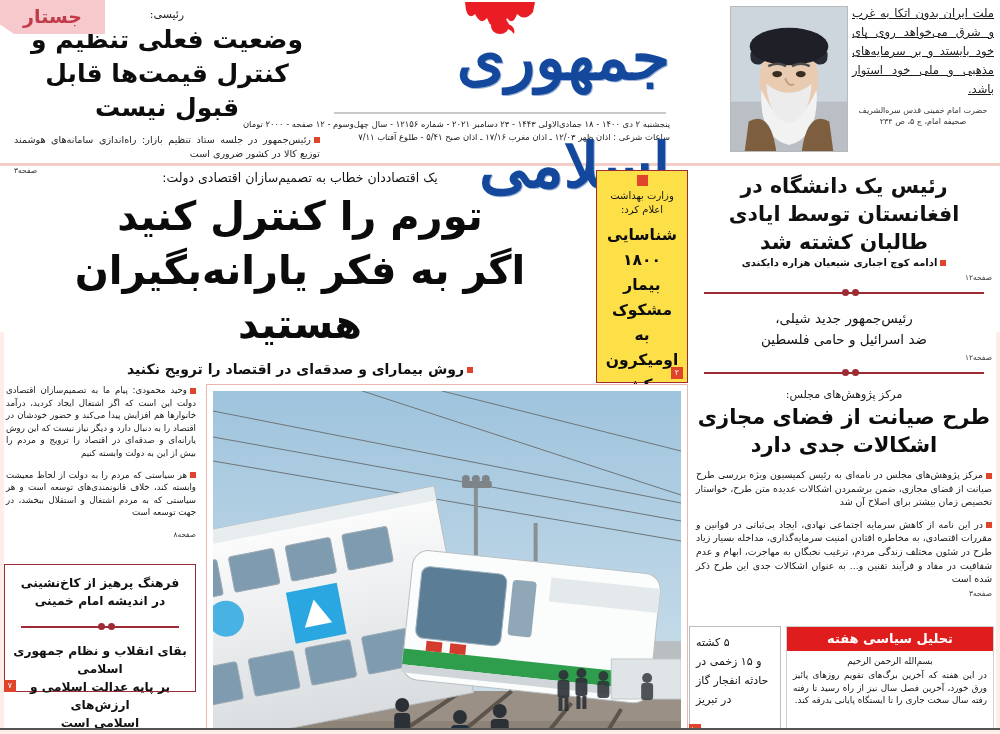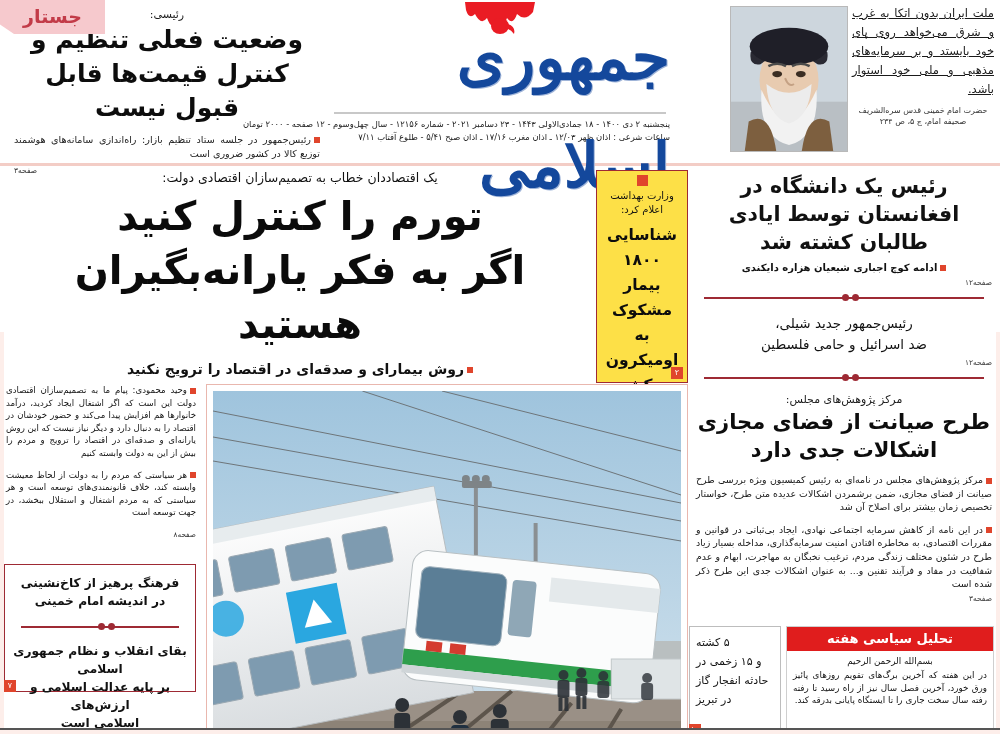--- a/index.html
+++ b/index.html
@@ -94,21 +94,21 @@
   .body-wrap{ position:absolute; left:0; right:0; top:166px; bottom:0; }
 
   
   .col-right{
     position:absolute; right:0; top:0; width:310px; height:100%;
     padding:6px 8px 0 6px;
   }
   .hl-afghan{
     font-size:20.5px; line-height:28px; color:#111; text-align:center; font-weight:bold;
   }
-  .sub-line{ font-size:10px; line-height:14px; color:#111; font-weight:bold; text-align:center; margin-top:5px;}
+  .sub-line{ font-size:10px; line-height:14px; color:#111; font-weight:bold; text-align:center; }
   .pgnum-right{ font-size:7.5px; color:#3a3a3a; display:block; margin-top:3px;}
   .divider{
     position:relative; height:14px; margin:4px 0 8px;
   }
   .divider .ln{ position:absolute; top:6px; left:8px; right:8px; height:1.6px; background:#9e2a34; }
   .divider .d1,.divider .d2{
     position:absolute; top:3px; width:7px; height:7px; border-radius:50%; background:#9e2a34;
   }
   .divider .d1{ left:calc(50% - 2px); }
   .divider .d2{ left:calc(50% + 8px); }

